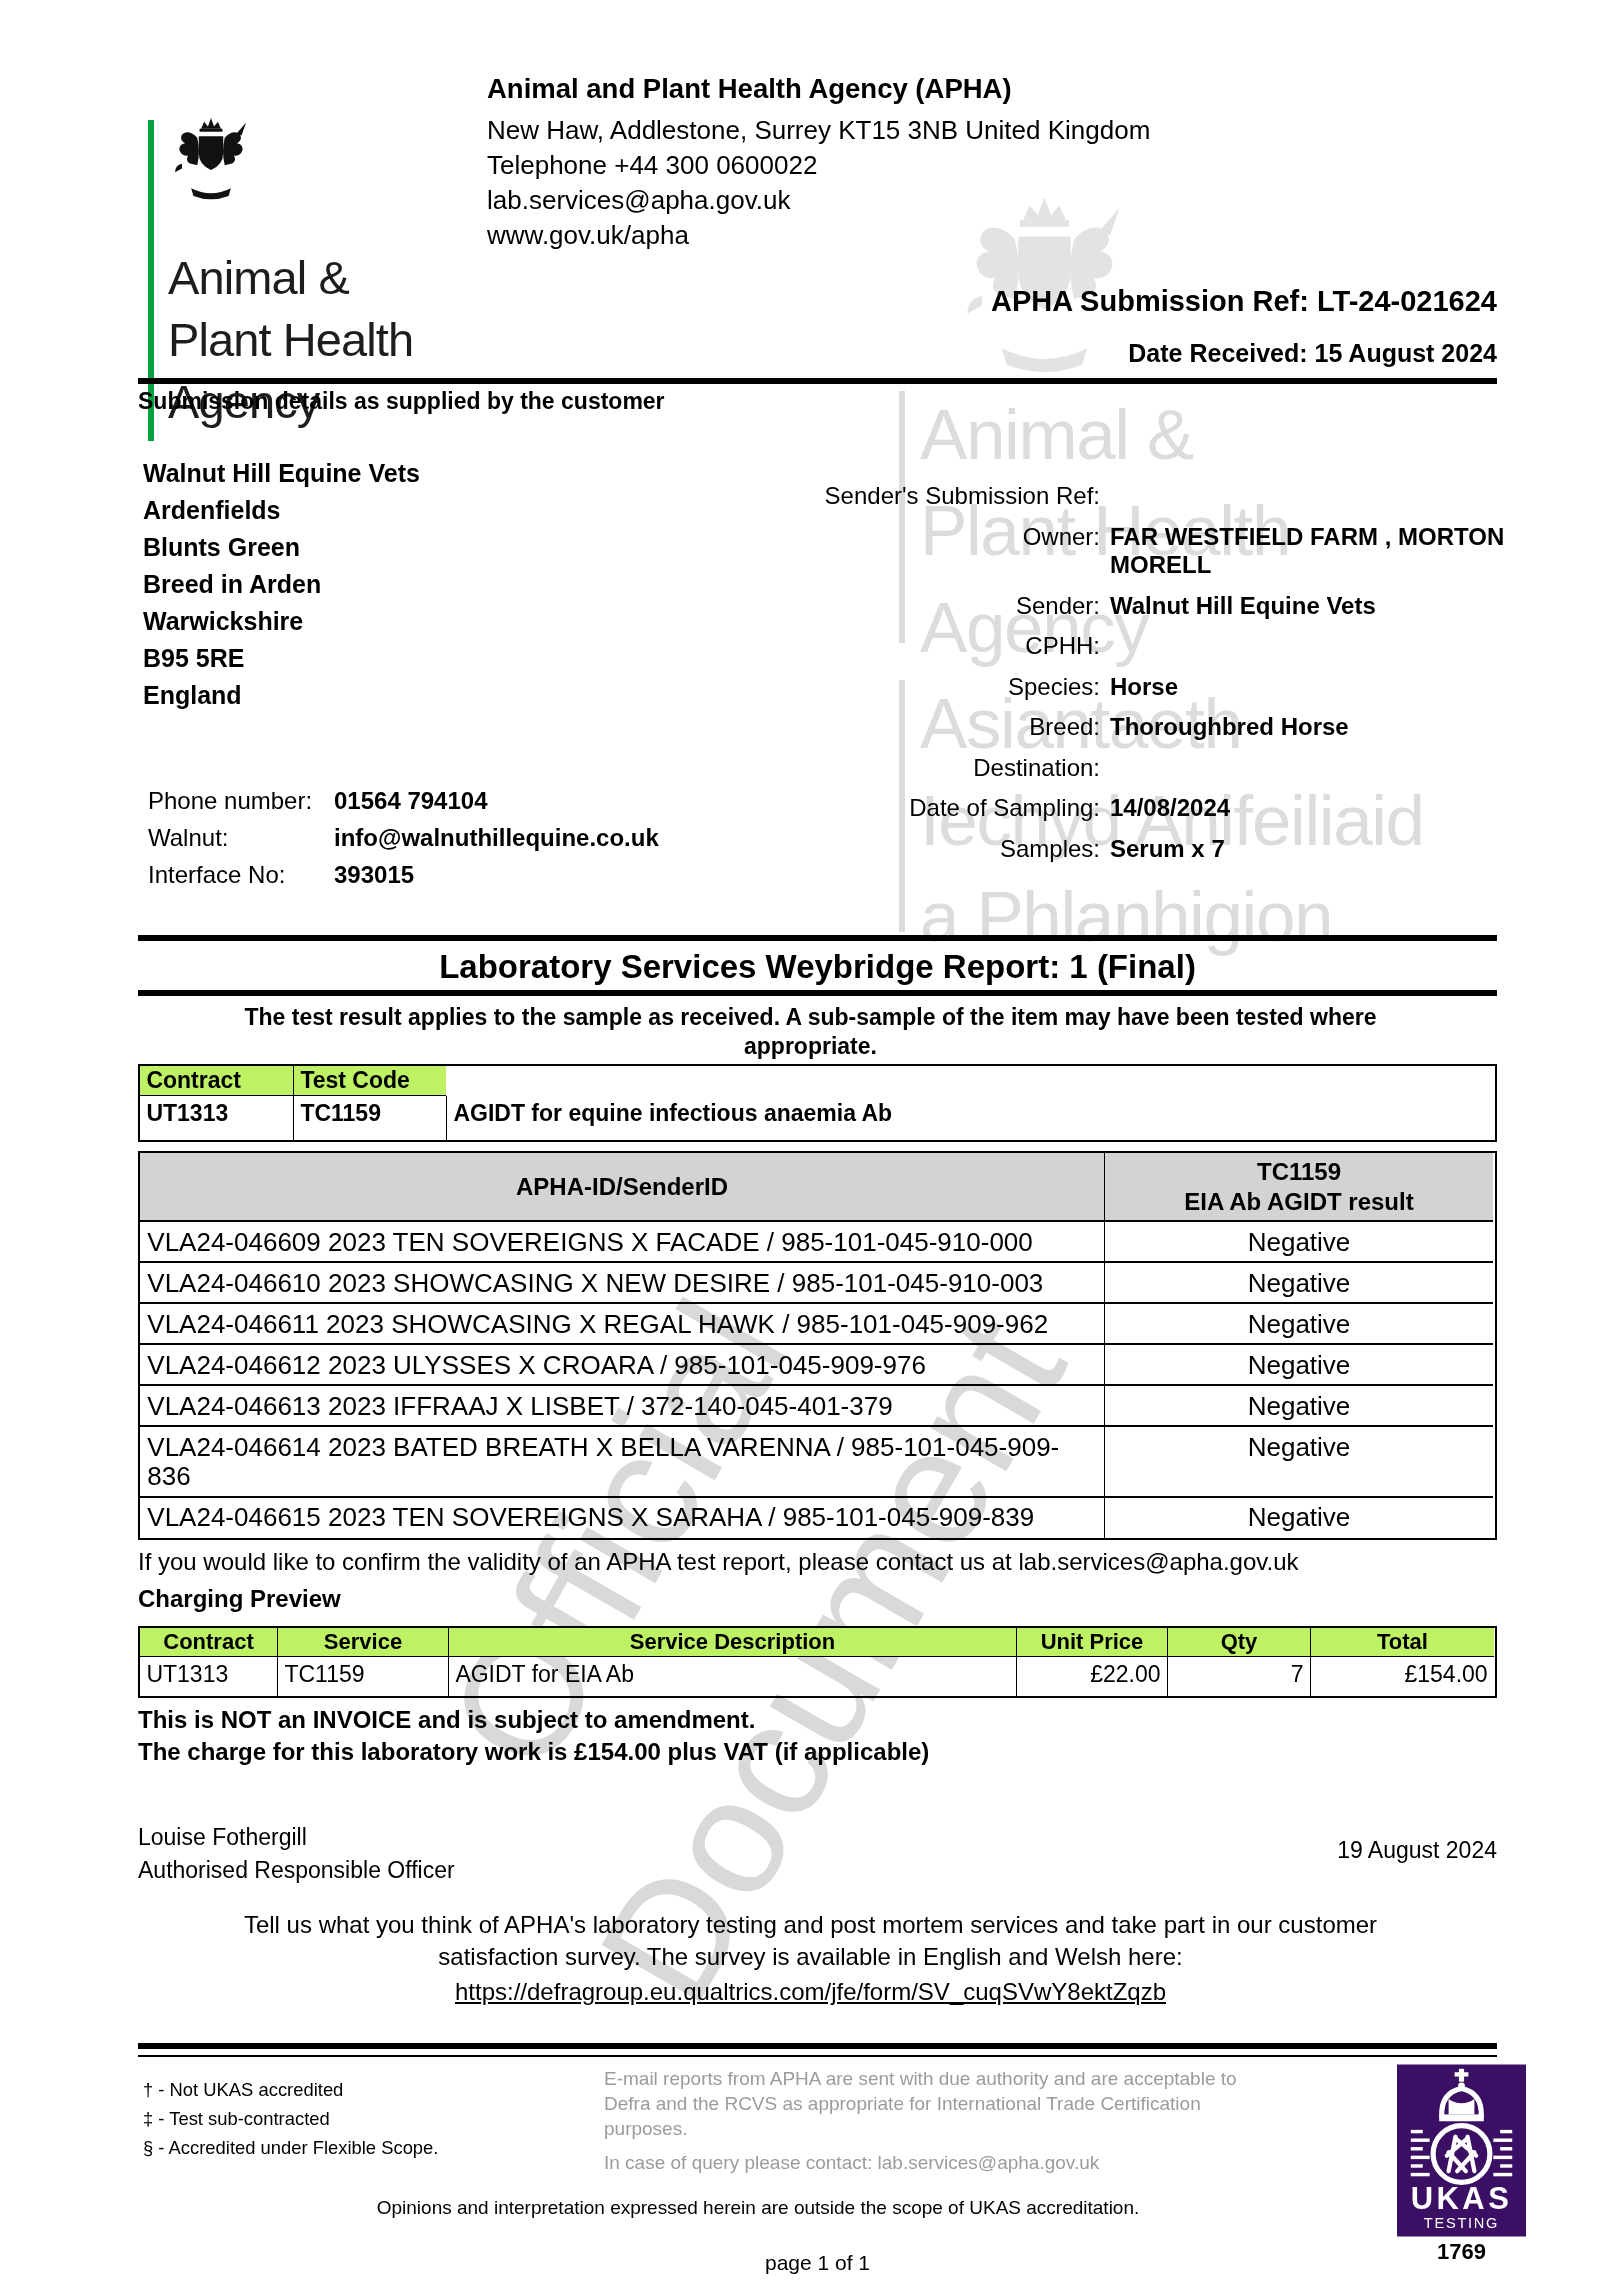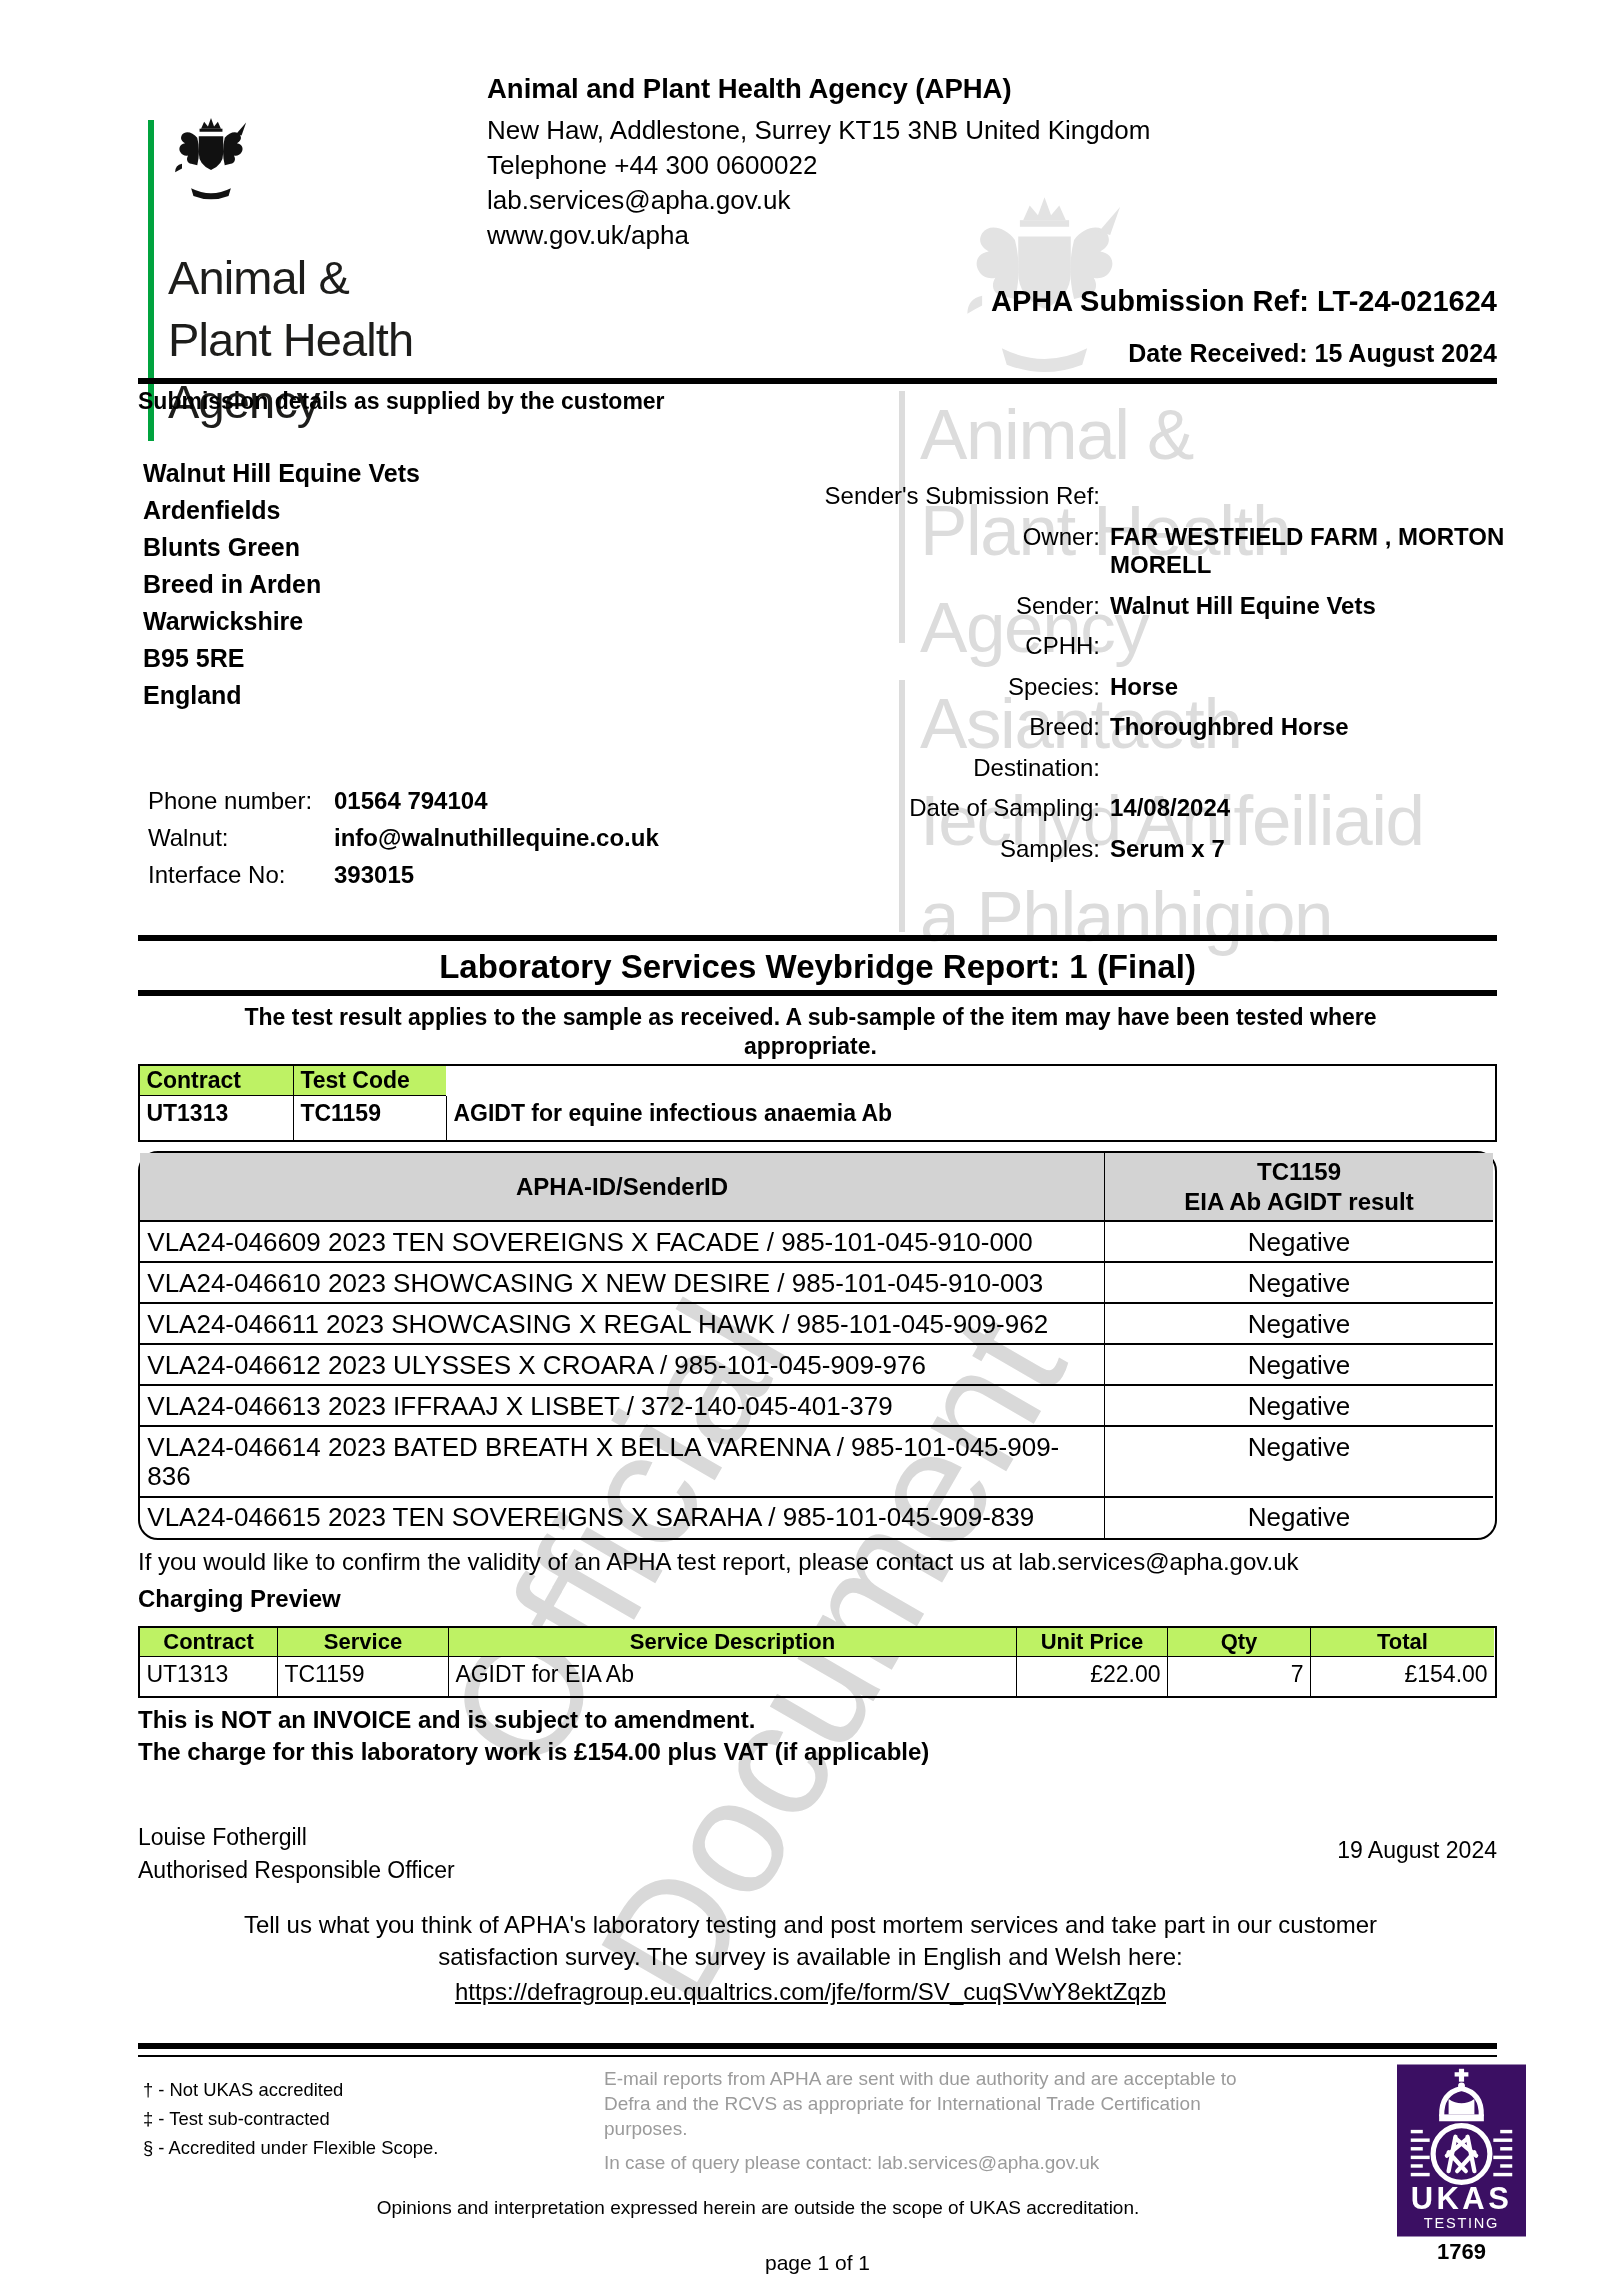--- a/index.html
+++ b/index.html
@@ -52,21 +52,21 @@
   .tbl{position:absolute;left:138px;width:1359px;border:2.8px solid #000;box-sizing:border-box;z-index:1;}
   .grid{display:grid;}
   .cell{box-sizing:border-box;padding:3.7px 6.4px;}
   .hcell{background:#bef264;font-weight:bold;}
   .vline{border-left:1.4px solid #000;}
   .t1{top:1064px;}
   .t1 .grid{grid-template-columns:153px 153px 1047px;}
   .t1 .hrow .cell{font-size:23px;line-height:27px;height:30px;display:flex;align-items:center;border-bottom:1.4px solid #000;}
   .t1 .drow .cell{font-size:23px;line-height:27px;height:44px;font-weight:bold;}
 
-  .t2{top:1151px;border-radius:20px;}
+  .t2{top:1151px;}
   .t2 .grid{grid-template-columns:964px 389px;}
   .t2 .hc{background:#d3d3d3;border-bottom:2.3px solid #000;display:flex;flex-direction:column;align-items:center;justify-content:center;
           font-weight:bold;font-size:24px;line-height:30px;height:69px;box-sizing:border-box;text-align:center;}
   .t2 .idc{font-size:26px;line-height:29px;padding:5.5px 23px 4.6px 7.3px;border-bottom:2.3px solid #000;box-sizing:border-box;min-height:40px;}
   .t2 .rc{font-size:26px;line-height:29px;padding:5.5px 0 4.6px;border-bottom:2.3px solid #000;border-left:1.4px solid #000;
           box-sizing:border-box;text-align:center;min-height:40px;}
   .t2 .last{border-bottom:none;}
 
   .t3{top:1626px;}
   .t3 .grid3{grid-template-columns:137px 171px 568px 151px 143px 184px;display:grid;}

